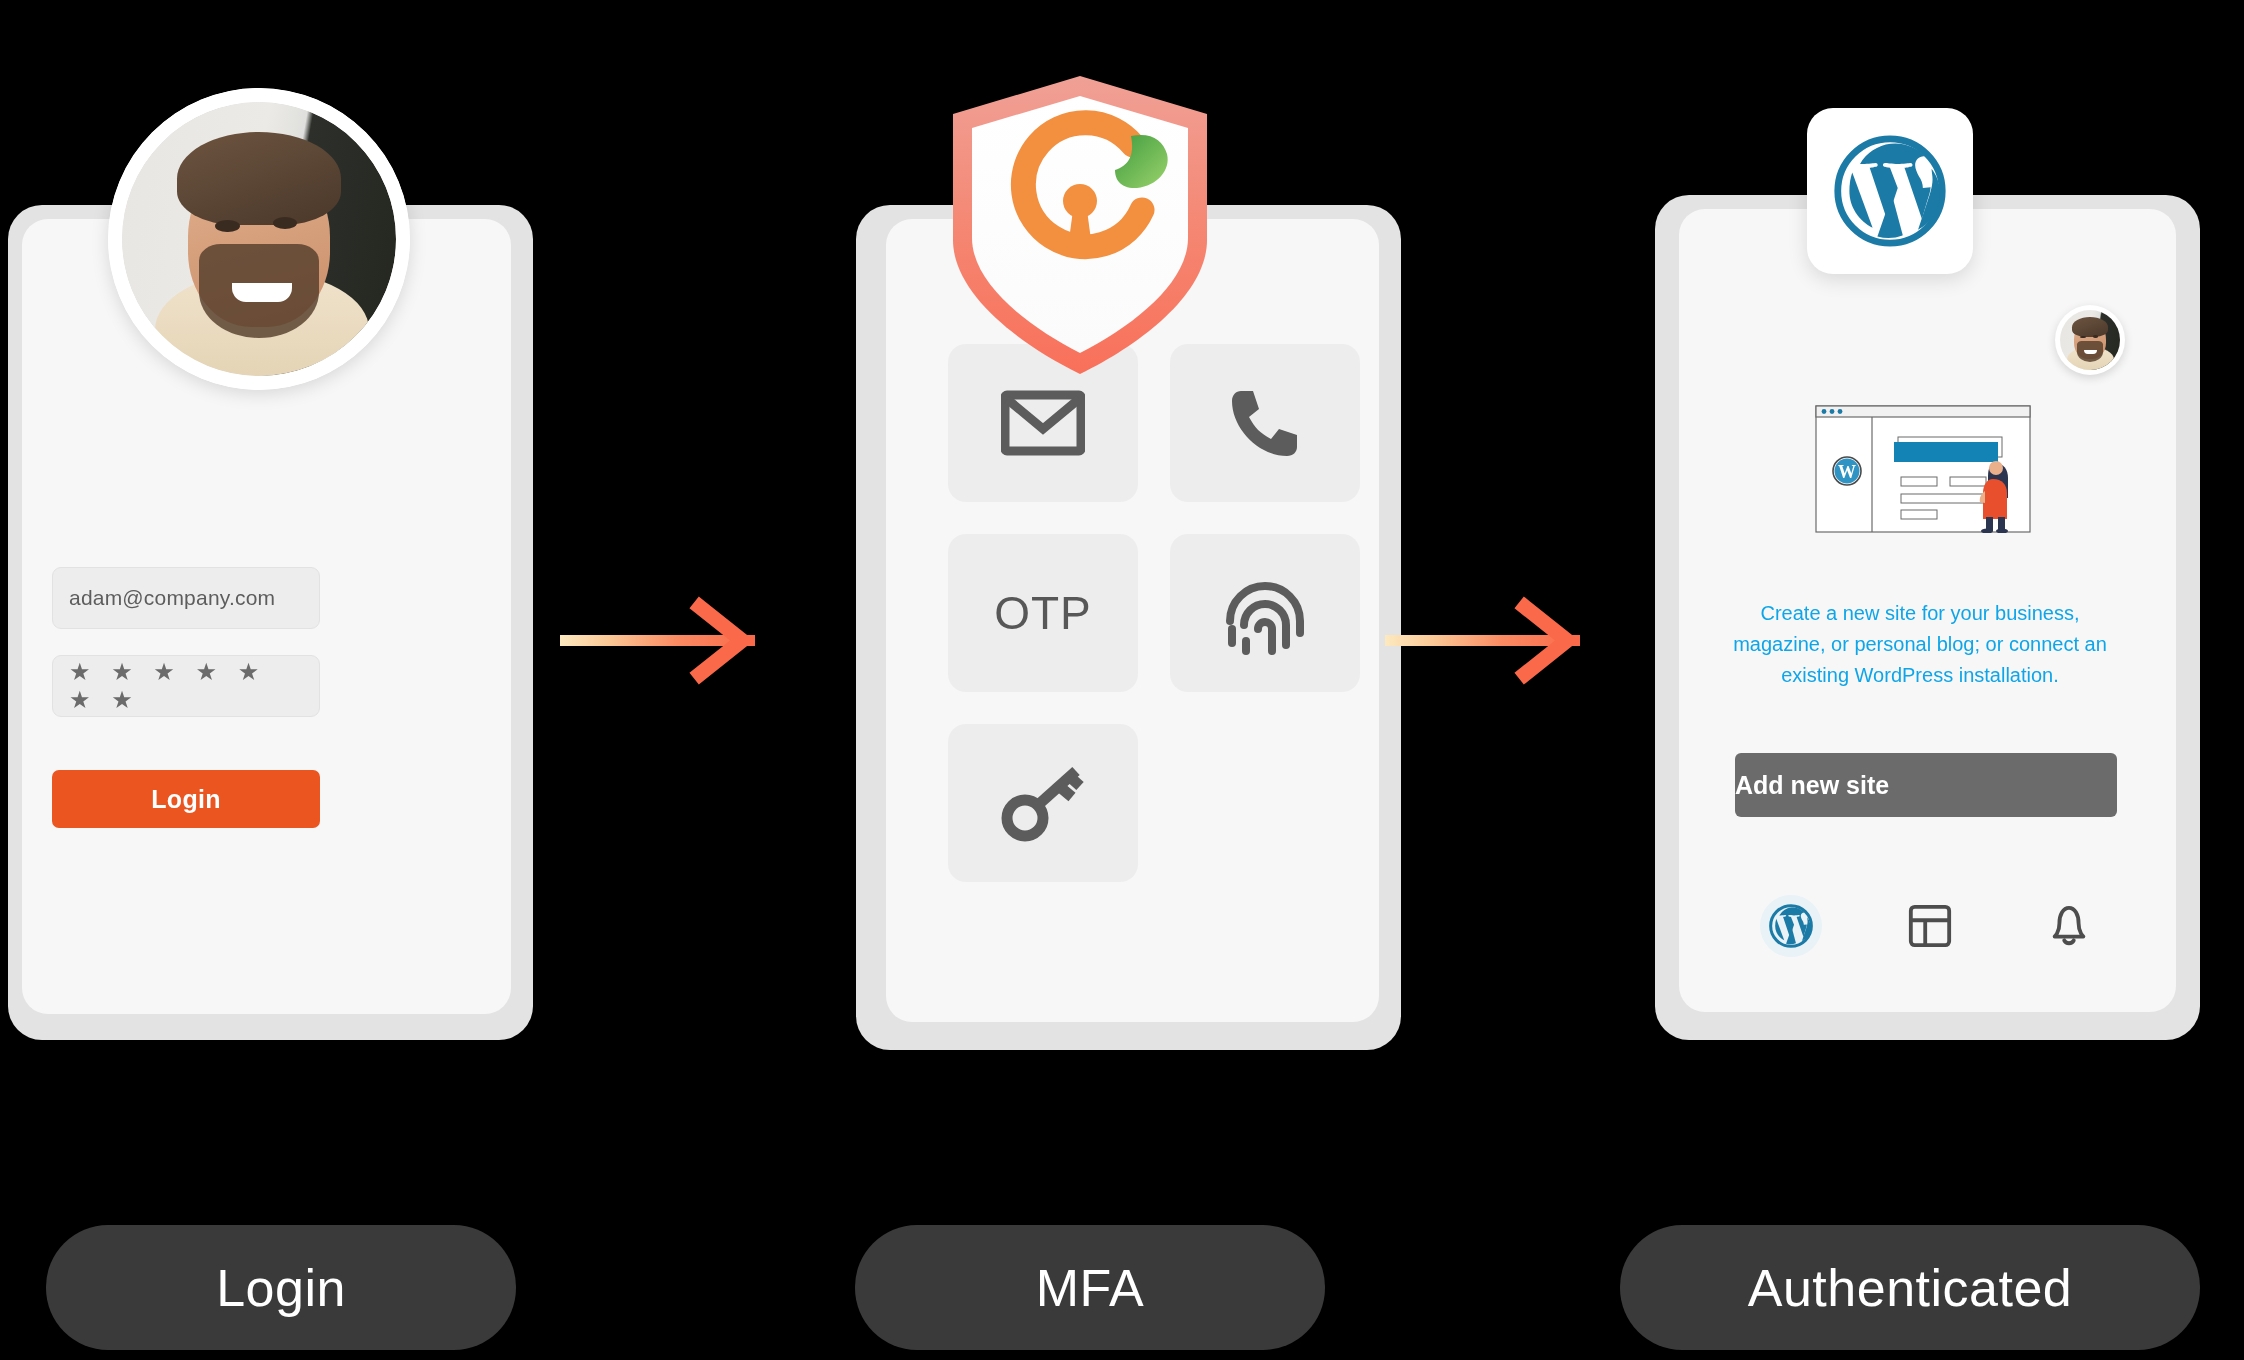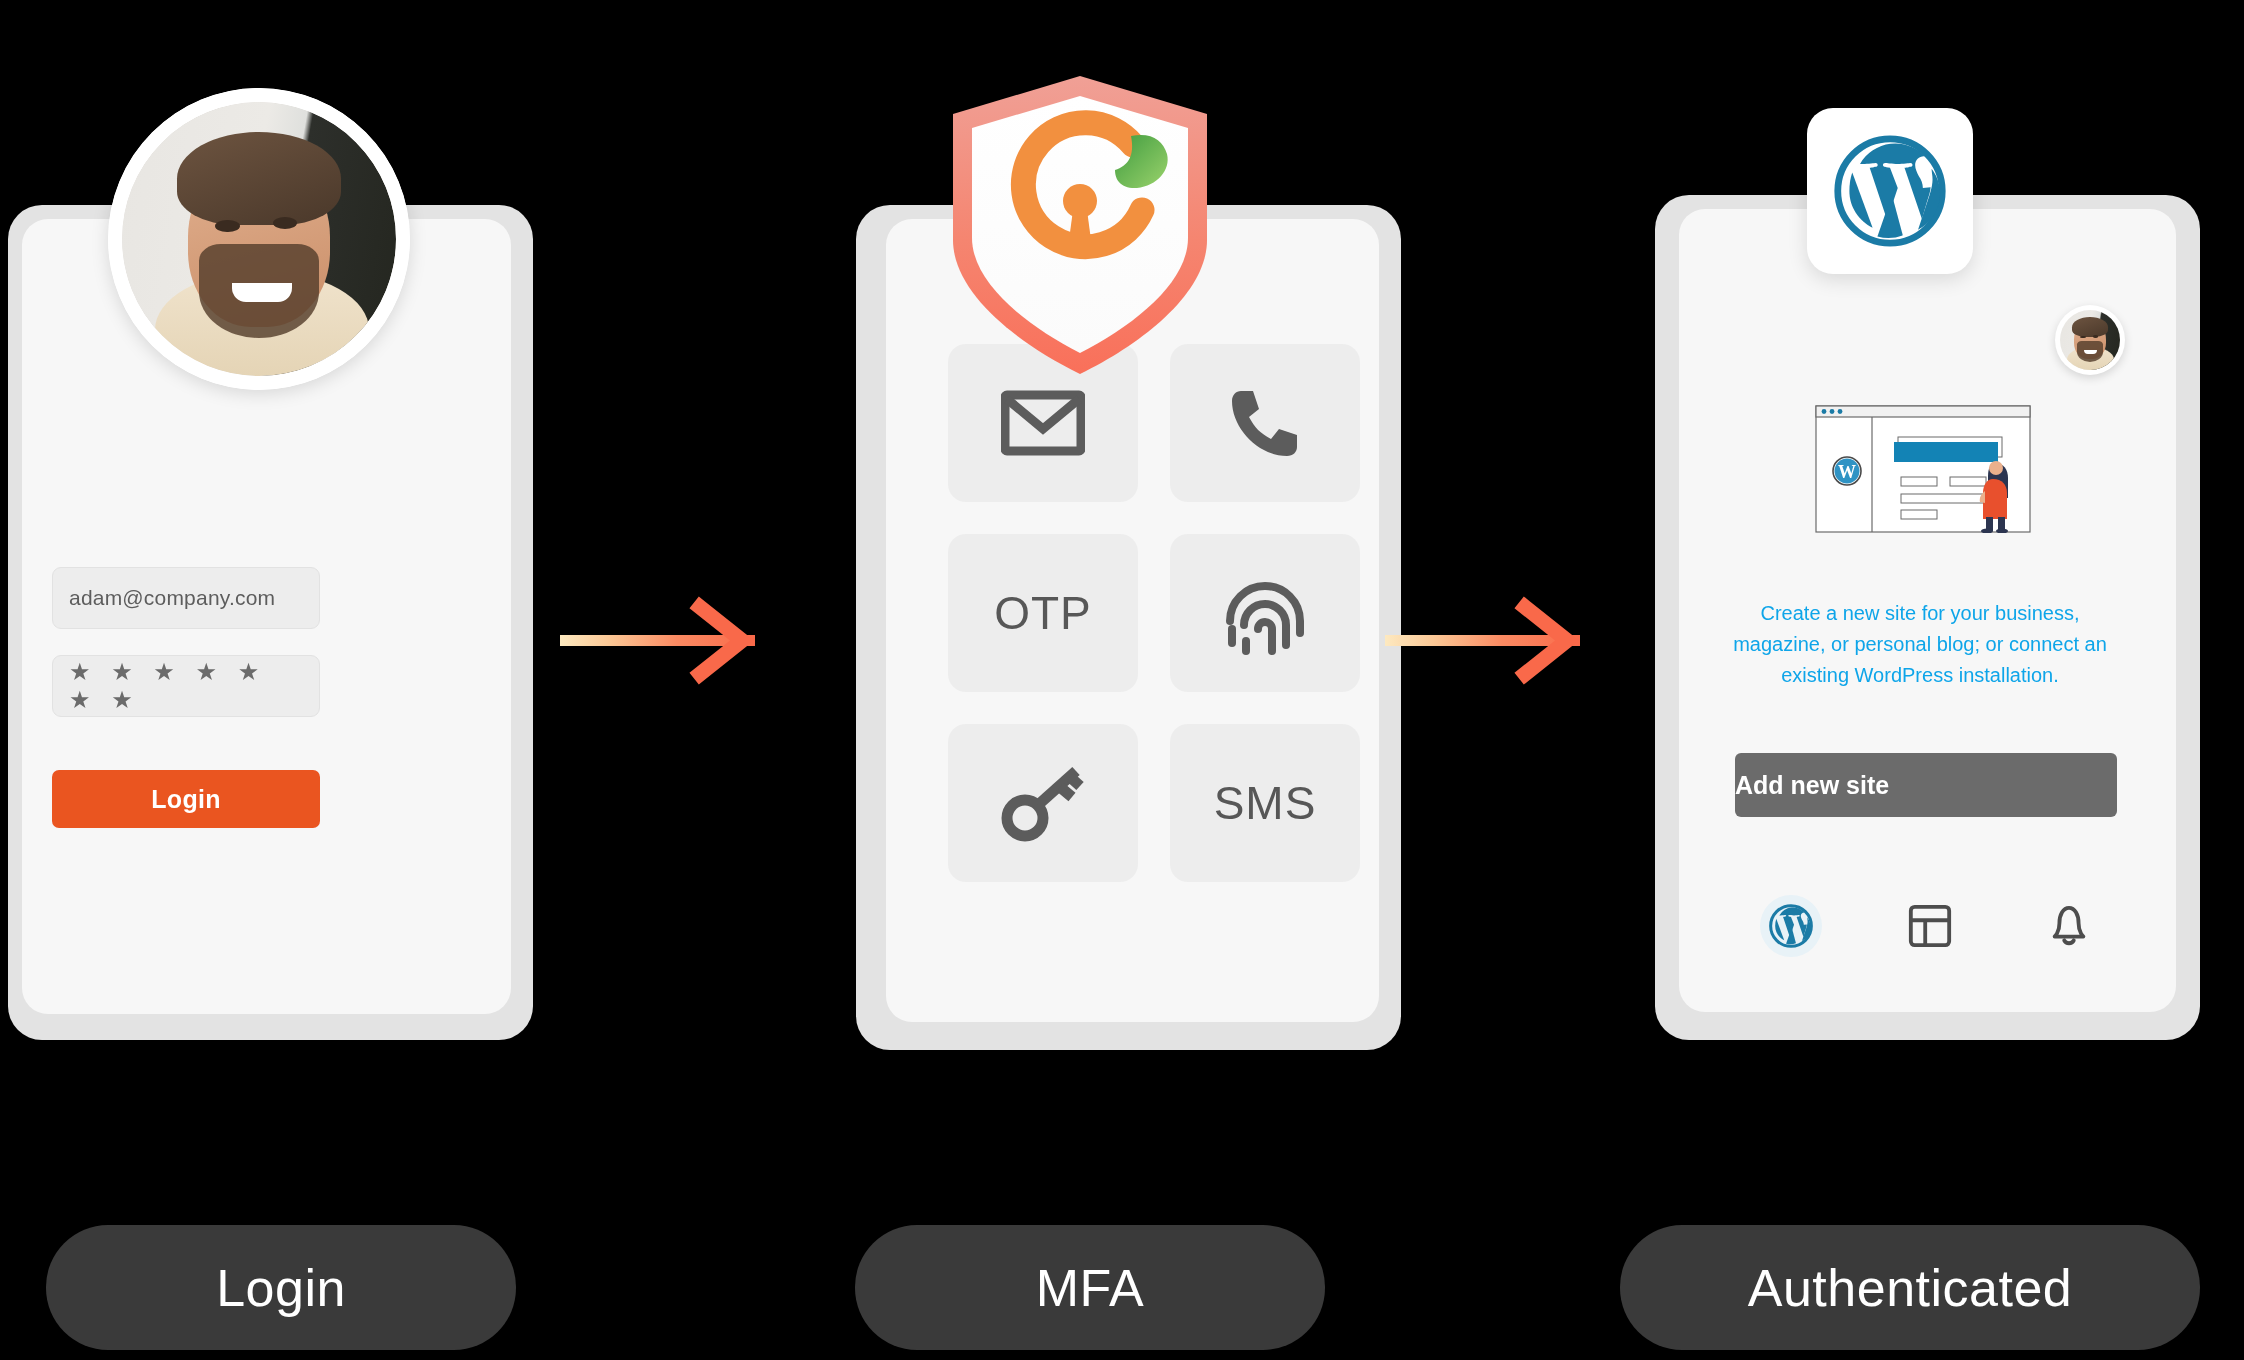--- a/index.html
+++ b/index.html
@@ -214,23 +214,20 @@
 
         <div class="tile">
           <svg width="86" height="80" viewBox="0 0 86 80">
             <circle cx="25" cy="55" r="18" fill="none" stroke="#5c5c5c" stroke-width="11"></circle>
             <path d="M38 42 L76 8" stroke="#5c5c5c" stroke-width="11" stroke-linecap="butt"></path>
             <path d="M60 24 L72 34" stroke="#5c5c5c" stroke-width="11"></path>
             <path d="M70 14 L80 23" stroke="#5c5c5c" stroke-width="11"></path>
           </svg>
         </div>
 
-        <div class="tile">
-          <span class="tile-text">SMS</span>
-        </div>
 
       </div>
     </div>
   </div>
 
   <div class="shield-wrap">
     <svg width="270" height="310" viewBox="0 0 270 310">
       <defs>
         <linearGradient id="shb" x1="0" y1="0" x2="0" y2="1">
           <stop offset="0%" stop-color="#f0a096"></stop>

